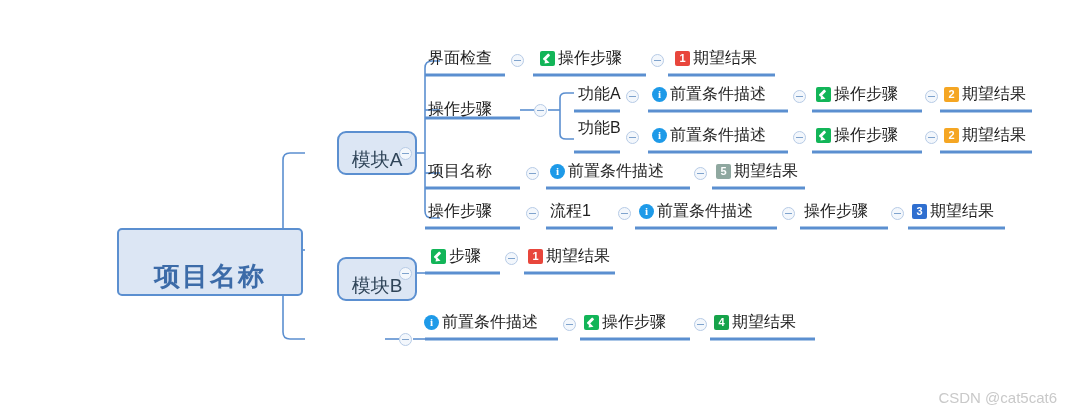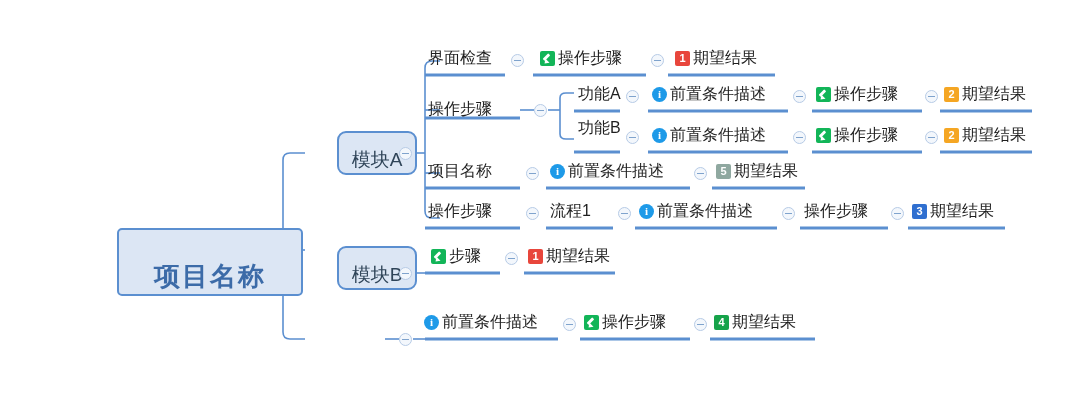--- a/index.html
+++ b/index.html
@@ -17,21 +17,21 @@
     background:#dce6f4;border:2px solid #5b8fd0;border-radius:9px;
     display:flex;align-items:flex-end;justify-content:center;
     color:#32495f;white-space:nowrap;margin-left:32px;
   }
   .node-root{
     left:85px;top:228px;width:186px;height:68px;border-radius:5px;
     font-size:26px;font-weight:bold;color:#3c6ba8;letter-spacing:2px;
   }
   .node-mod{width:80px;height:44px;font-size:19px;color:#2f4458;}
   #mod-a{left:305px;top:131px;}
-  #mod-b{left:305px;top:246px;}
+  #mod-b{left:305px;top:257px;}
   #mod-c{left:305px;top:317px;}
 
   
   .seg{
     position:absolute;white-space:nowrap;
     font-size:16px;color:#1f1f1f;line-height:1;
     display:flex;align-items:center;
   }
   .seg .txt{display:inline-block;}
 
@@ -282,14 +282,15 @@
   </div>
   <div class="seg" style="left:584px;top:314px;">
     <span class="ic ic-pencil"></span>
     <span class="txt">操作步骤</span>
   </div>
   <div class="seg" style="left:714px;top:314px;">
     <span class="ic ic-num" style="background:#16a34a;">4</span>
     <span class="txt">期望结果</span>
   </div>
 
+  <div id="watermark">CSDN @cat5cat6</div>
 
 </div>
 
 </body></html>

